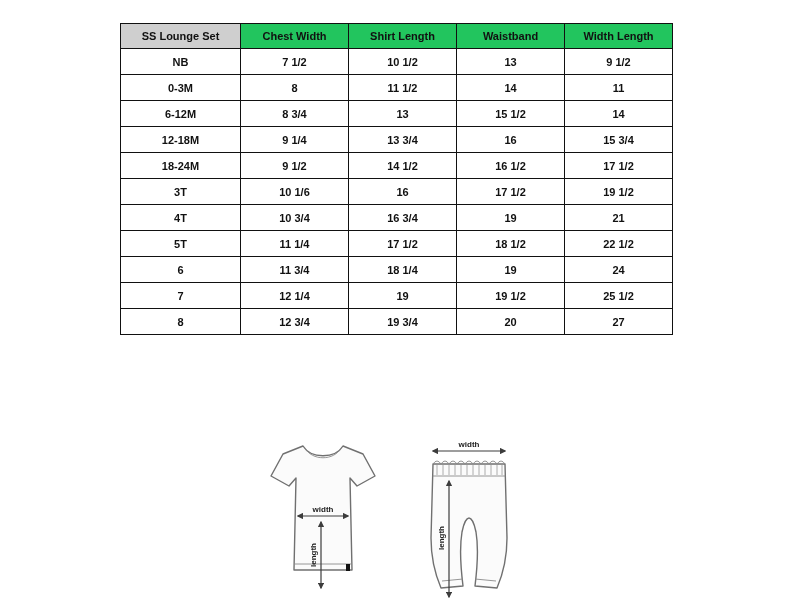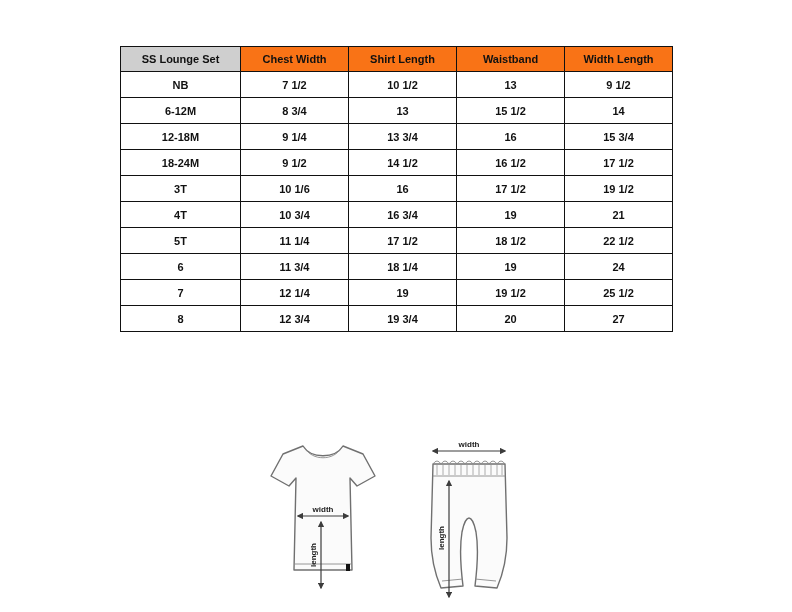--- a/index.html
+++ b/index.html
@@ -12,36 +12,36 @@
     position: relative;
     width: 792px;
     height: 612px;
     background: #ffffff;
     overflow: hidden;
   }
   
   table.size-chart {
     position: absolute;
     left: 120px;
-    top: 46px;
+    top: 23px;
     border-collapse: collapse;
     table-layout: fixed;
   }
   table.size-chart th,
   table.size-chart td {
     border: 1px solid #111111;
     text-align: center;
     vertical-align: middle;
     font-size: 11px;
     font-weight: bold;
     color: #111111;
     padding: 0;
     height: 25px;
   }
-  table.size-chart th { height: 24px; background: #f97316; }
+  table.size-chart th { height: 24px; background: #22c55e; }
   table.size-chart th.first-col { background: #cfcfcf; }
   table.size-chart col.c-size  { width: 120px; }
   table.size-chart col.c-val   { width: 108px; }
   
   .diagrams {
     position: absolute;
     left: 0;
     top: 438px;
     width: 792px;
     display: flex;
@@ -80,20 +80,27 @@
     </thead>
     <tbody>
         <tr>
           <td>NB</td>
           <td>7 1/2</td>
           <td>10 1/2</td>
           <td>13</td>
           <td>9 1/2</td>
         </tr>
         <tr>
+          <td>0-3M</td>
+          <td>8</td>
+          <td>11 1/2</td>
+          <td>14</td>
+          <td>11</td>
+        </tr>
+        <tr>
           <td>6-12M</td>
           <td>8 3/4</td>
           <td>13</td>
           <td>15 1/2</td>
           <td>14</td>
         </tr>
         <tr>
           <td>12-18M</td>
           <td>9 1/4</td>
           <td>13 3/4</td>

